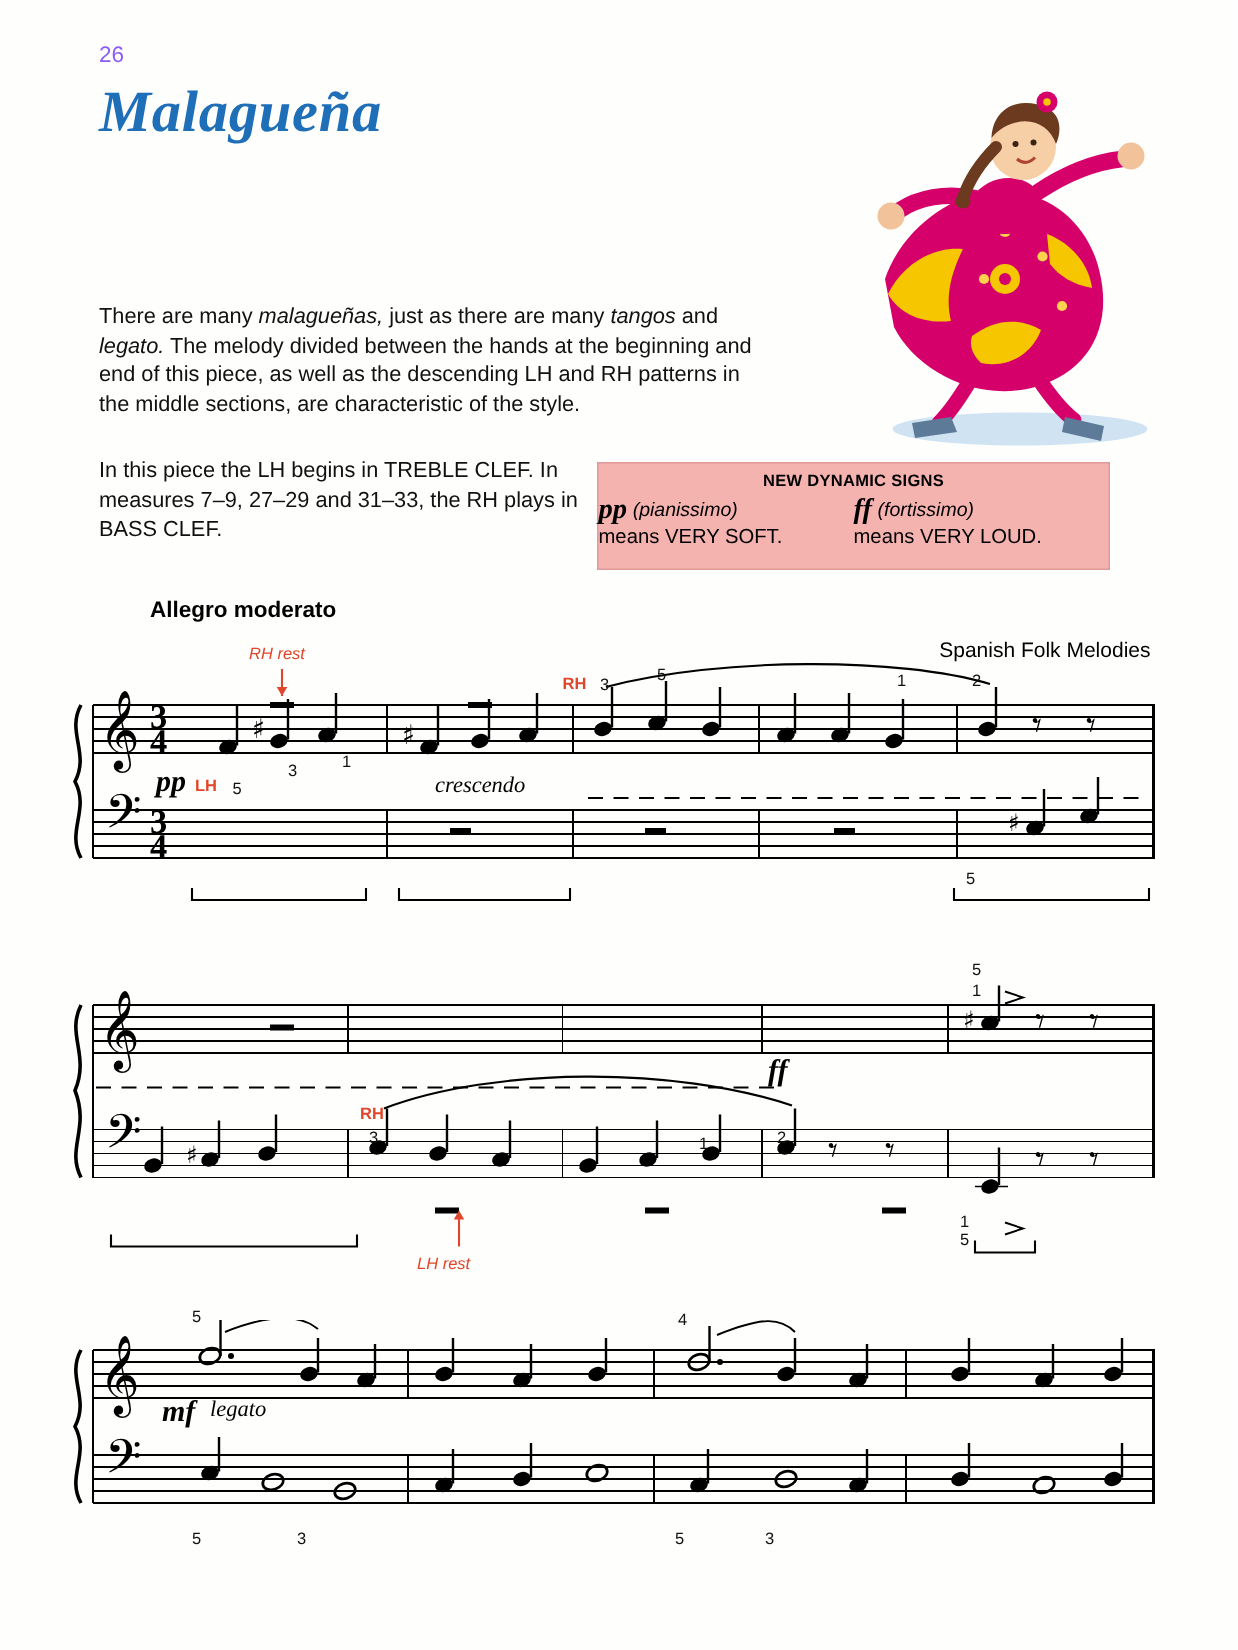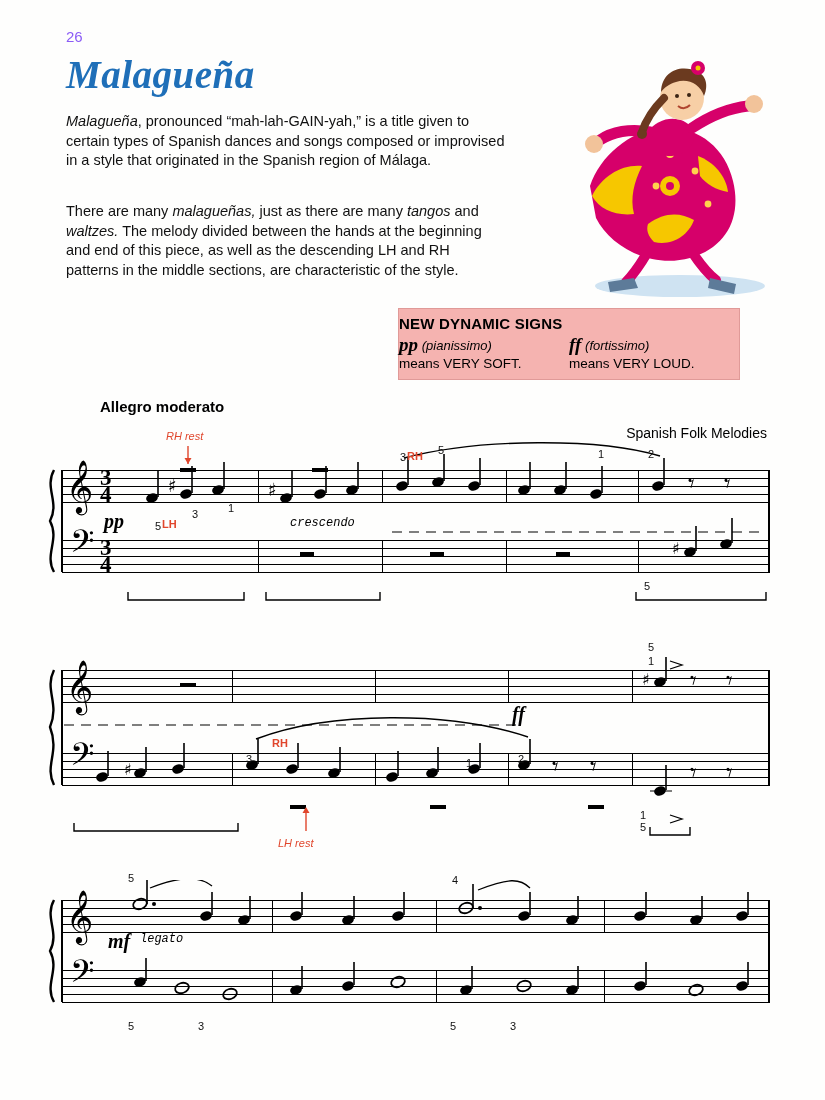--- a/index.html
+++ b/index.html
@@ -67,21 +67,22 @@
   .dynbox {
     position: absolute;
     left: 398px;
     top: 308px;
     width: 340px;
     height: 70px;
     background: #f5b3b0;
     border: 1px solid #e09a98;
   }
   .dynbox .dyn-title {
-    font-size: 15px;
+    text-align: center;
+    font-size: 11px;
     font-weight: bold;
     margin-top: 6px;
     letter-spacing: .2px;
   }
   .dynbox .dyn-cols {
     display: flex;
     margin-top: 4px;
   }
   .dynbox .dyn-col {
     flex: 1;
@@ -112,48 +113,48 @@
     top: 425px;
     font-size: 14px;
   }
 
   
   .system { position: absolute; left: 0; }
   .lbl {
     position: absolute;
     font-size: 11px;
   }
-  .lbl.red { color: #e0462c; font-weight: bold; margin-left: 32px; }
+  .lbl.red { color: #e0462c; font-weight: bold; }
   .lbl.redi { color: #e0462c; font-style: italic; }
-  .lbl.ital { font-style: italic; font-family: Liberation Mono, monospace; font-size: 12px; }
+  .lbl.ital { font-style: italic; font-family: Liberation Serif, serif; font-size: 15px; }
   .lbl.dyn {
     font-family: "Liberation Serif", serif;
     font-style: italic;
     font-weight: bold;
     font-size: 20px;
   }
   .lbl.fing { font-size: 11px; color: #111; }
 </style>
 </head>
 <body>
 
 <div class="page">
 
   <div class="page-number">26</div>
 
   <div class="title">Malagueña</div>
 
-  <div class="para" id="para1">
-    <em>Malagueña</em><span>, pronounced “mah-lah-GAIN-yah,” is a title given to certain types of Spanish dances and songs composed or improvised in a style that originated in the Spanish region of Málaga.</span>
-  </div>
 
   <div class="para" id="para2">
-    <span>There are many </span><em>malagueñas,</em><span> just as there are many </span><em>tangos</em><span> and </span><em>waltzes.</em><span>  The melody divided between the hands at the beginning and end of this piece, as well as the descending LH and RH patterns in the middle sections, are characteristic of the style.</span>
-  </div>
-
+    <span>There are many </span><em>malagueñas,</em><span> just as there are many </span><em>tangos</em><span> and </span><em>legato.</em><span>  The melody divided between the hands at the beginning and end of this piece, as well as the descending LH and RH patterns in the middle sections, are characteristic of the style.</span>
+  </div>
+
+  <div class="para" id="para3" style="width:320px;">
+    <span>In this piece the LH begins in TREBLE CLEF. In measures 7–9, 27–29 and 31–33, the RH plays in BASS CLEF.</span>
+  </div>
 
   <div class="illustration">
     <svg width="260" height="270" viewBox="0 0 260 270" xmlns="http://www.w3.org/2000/svg">
 
       <ellipse cx="150" cy="250" rx="85" ry="11" fill="#cfe3f2"></ellipse>
 
       <path d="M60 150 C70 120 100 95 130 92 C165 88 195 110 203 145 C212 182 196 212 160 222 C120 233 80 210 66 182 Z" fill="#d6006a"></path>
 
       <path d="M62 160 C72 140 92 128 112 130 C104 146 100 162 104 178 C86 180 70 174 62 160 Z" fill="#f6c700"></path>
       <path d="M118 188 C134 176 150 176 164 184 C158 200 142 210 124 206 C118 200 116 194 118 188 Z" fill="#f6c700"></path>

